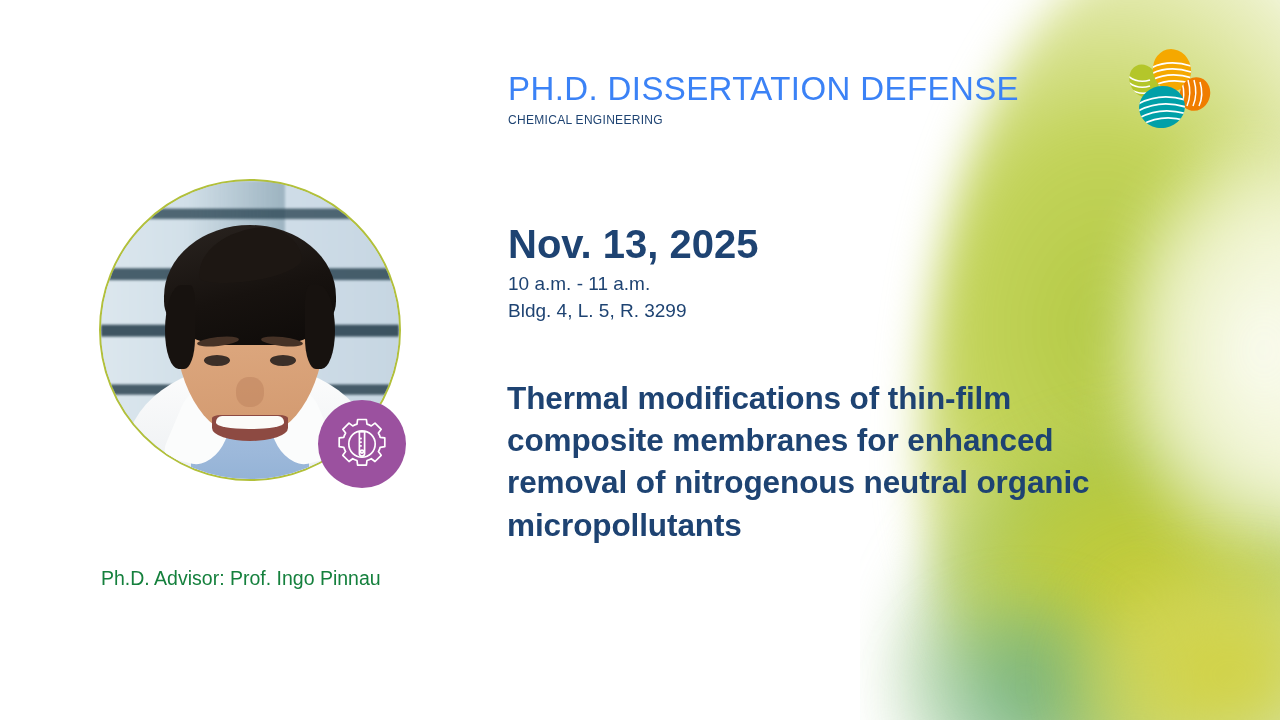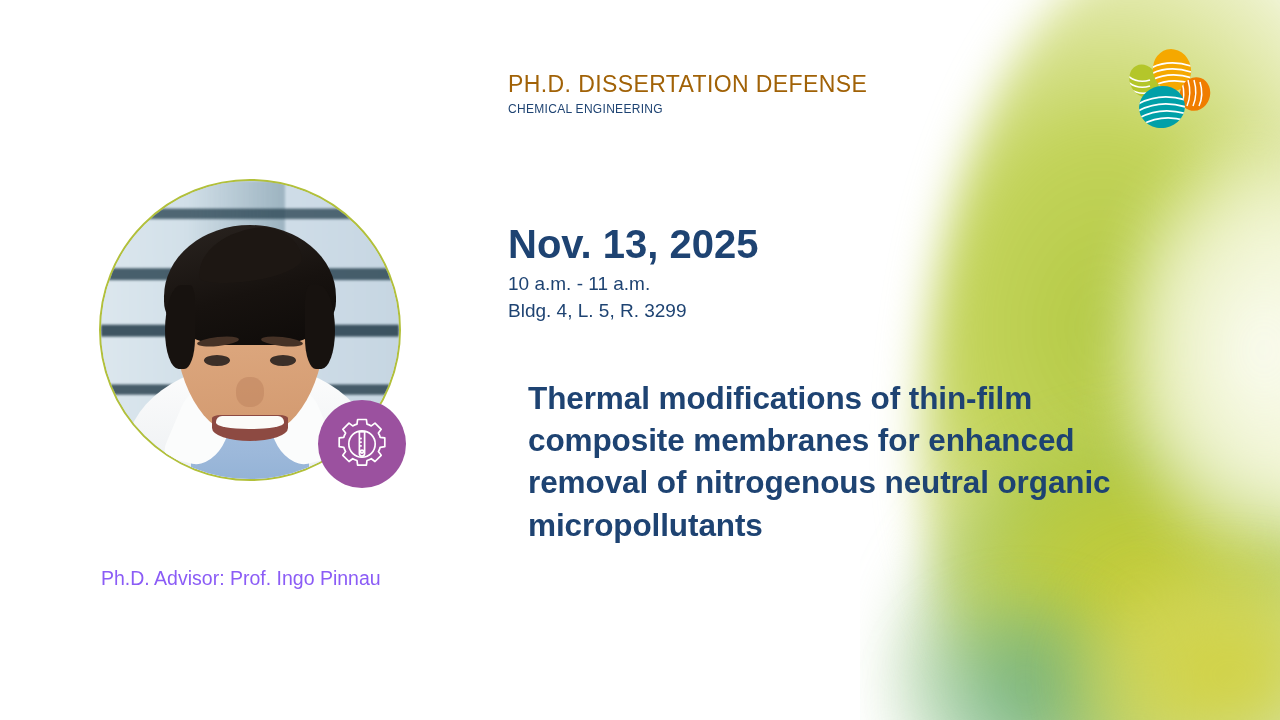--- a/index.html
+++ b/index.html
@@ -97,23 +97,23 @@
     filter: blur(28px);
   }
 
   
   .header {
     position: absolute;
     left: 508px;
     top: 72px;
   }
   .header-title {
-    font-size: 23px;
+    font-size: 33px;
     letter-spacing: 0.4px;
-    color: #a16207;
+    color: #3b82f6;
     font-weight: 400;
     line-height: 1.05;
     white-space: nowrap;
   }
   .header-sub {
     margin-top: 6px;
     font-size: 12px;
     letter-spacing: 0.3px;
     color: #1e4372;
     font-weight: 400;
@@ -146,21 +146,21 @@
   .details-line {
     font-size: 19px;
     font-weight: 400;
     line-height: 1.42;
     white-space: nowrap;
   }
 
   
   .thesis-title {
     position: absolute;
-    left: 528px;
+    left: 507px;
     top: 377px;
     width: 640px;
     font-size: 31.5px;
     font-weight: bold;
     line-height: 1.34;
     color: #1e4372;
     letter-spacing: -0.1px;
   }
 
   
@@ -370,21 +370,21 @@
     font-weight: bold;
     color: #a8bc46;
     white-space: nowrap;
   }
   .speaker-advisor {
     position: absolute;
     left: 101px;
     top: 567px;
     font-size: 19.5px;
     font-weight: 400;
-    color: #8b5cf6;
+    color: #15803d;
     white-space: nowrap;
   }
 </style>
 </head>
 <body>
 
 <div id="slide">
 
   <div class="deco-wrap">
     <div class="deco-blob-a"></div>

